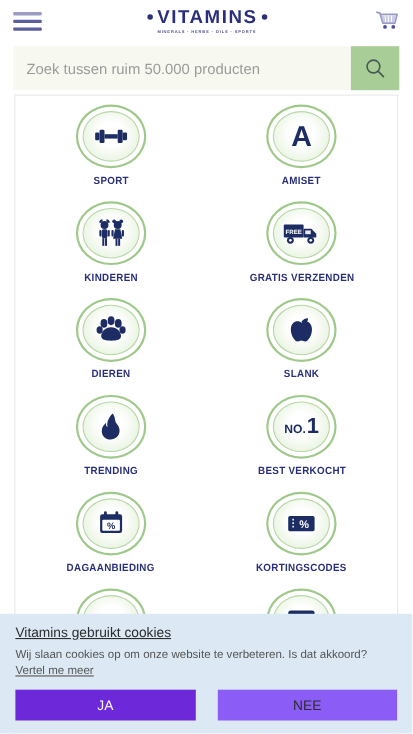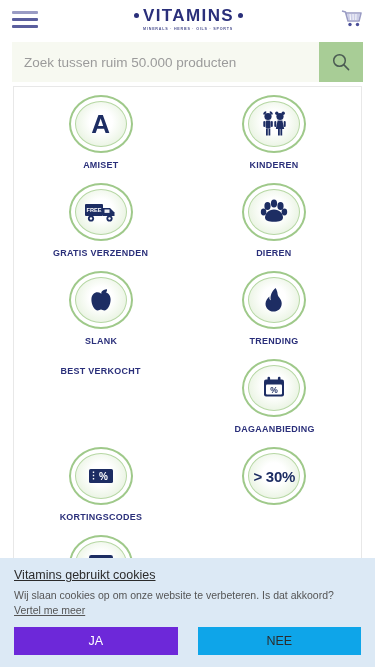--- a/index.html
+++ b/index.html
@@ -241,21 +241,21 @@
     border: none;
     font-size: 12.5px;
     font-family: "Liberation Sans", sans-serif;
     cursor: pointer;
     display: flex;
     align-items: center;
     justify-content: center;
   }
 
   .btn-ja { background: #6d28d9; color: #ffffff; }
-  .btn-nee { background: #0ea5e9; color: #2c2c2c; }
+  .btn-nee { background: #8b5cf6; color: #2c2c2c; }
 </style>
 </head>
 <body>
 
 <div class="header">
 
   <div class="hamburger">
     <span></span>
     <span class="dark"></span>
     <span class="dark"></span>
@@ -287,20 +287,34 @@
     <svg width="20" height="20" viewBox="0 0 20 20" aria-hidden="true">
       <circle cx="8.5" cy="8.5" r="5.8" fill="none" stroke="#4a5a52" stroke-width="1.5"></circle>
       <line x1="12.9" y1="12.9" x2="17.6" y2="17.6" stroke="#4a5a52" stroke-width="1.5" stroke-linecap="round"></line>
     </svg>
   </button>
 </div>
 
 <div class="card">
   <div class="grid">
 
+    <div class="tile">
+      <div class="badge">
+        <div class="badge-inner">
+          <svg width="34" height="20" viewBox="0 0 34 20" aria-hidden="true">
+            <rect x="11" y="8" width="12" height="4" fill="#1d2d63"></rect>
+            <rect x="6.5" y="4" width="4.5" height="12" rx="1.2" fill="#1d2d63"></rect>
+            <rect x="23" y="4" width="4.5" height="12" rx="1.2" fill="#1d2d63"></rect>
+            <rect x="2.5" y="6.5" width="4" height="7" rx="1.2" fill="#1d2d63"></rect>
+            <rect x="27.5" y="6.5" width="4" height="7" rx="1.2" fill="#1d2d63"></rect>
+          </svg>
+        </div>
+      </div>
+      <div class="tile-label">SPORT</div>
+    </div>
 
     <div class="tile">
       <div class="badge">
         <div class="badge-inner">
           <span class="icon-text icon-A">A</span>
         </div>
       </div>
       <div class="tile-label">AMISET</div>
     </div>
 
@@ -380,20 +394,28 @@
         <div class="badge-inner">
           <svg width="24" height="28" viewBox="0 0 24 28" aria-hidden="true">
             <path d="M13.5 2 c3 4.5 1.2 6.2 3.6 9.2 c1.9 2.4 2.6 4.2 2.6 6.2 c0 4.8 -3.8 8.2 -8.2 8.2 c-4.4 0 -8 -3.3 -8 -7.8 c0 -3.6 2.2 -5.9 4 -7.4 c-0.5 2 0.2 3.4 1.3 3.8 c-1.1 -4.4 1.3 -9.2 4.7 -12.2 z" fill="#1d2d63"></path>
           </svg>
         </div>
       </div>
       <div class="tile-label">TRENDING</div>
     </div>
 
     <div class="tile">
+      <div class="badge">
+        <div class="badge-inner">
+          <span class="icon-text icon-no1">
+            <span>NO.</span>
+              <b>1</b>
+          </span>
+        </div>
+      </div>
       <div class="tile-label">BEST VERKOCHT</div>
     </div>
 
     <div class="tile">
       <div class="badge">
         <div class="badge-inner">
           <svg width="28" height="26" viewBox="0 0 28 26" aria-hidden="true">
             <rect x="4" y="4.5" width="20" height="17" rx="2" fill="#1d2d63"></rect>
             <rect x="6" y="9.5" width="16" height="10" rx="1" fill="#ffffff"></rect>
             <rect x="7.5" y="1.8" width="2.6" height="5" rx="1.3" fill="#1d2d63"></rect>

